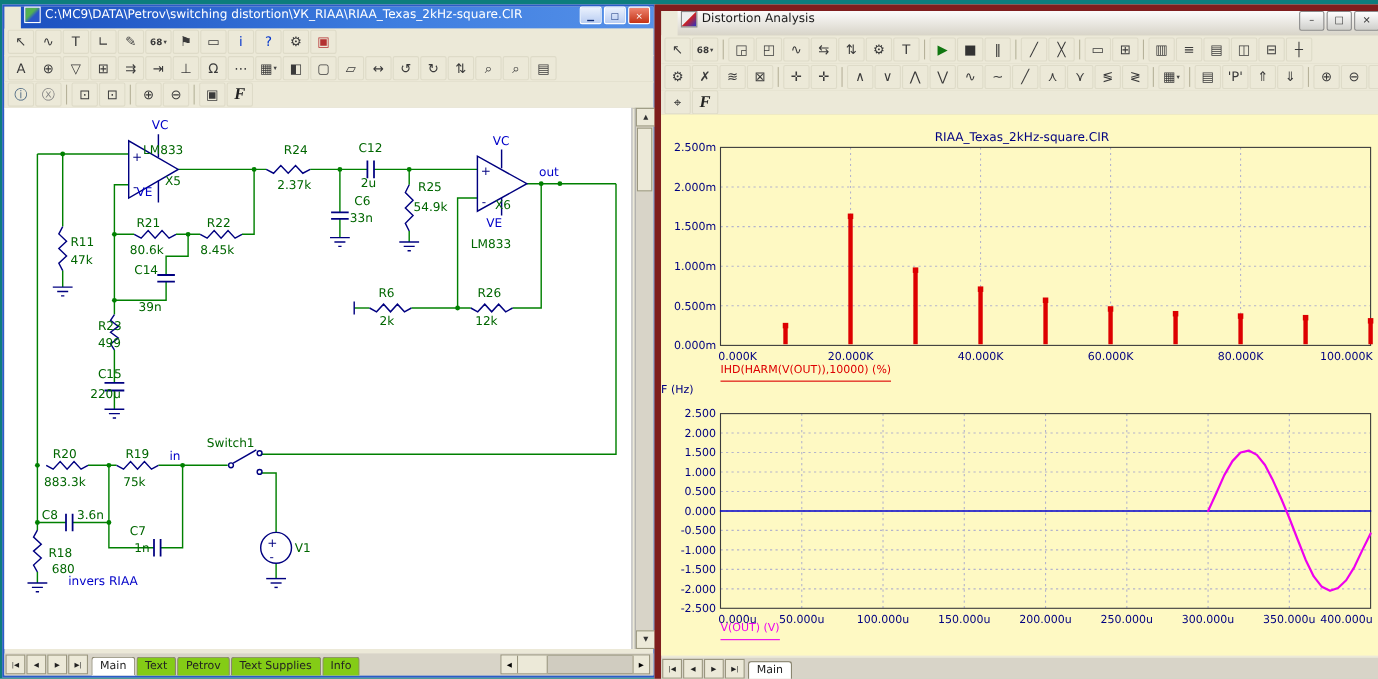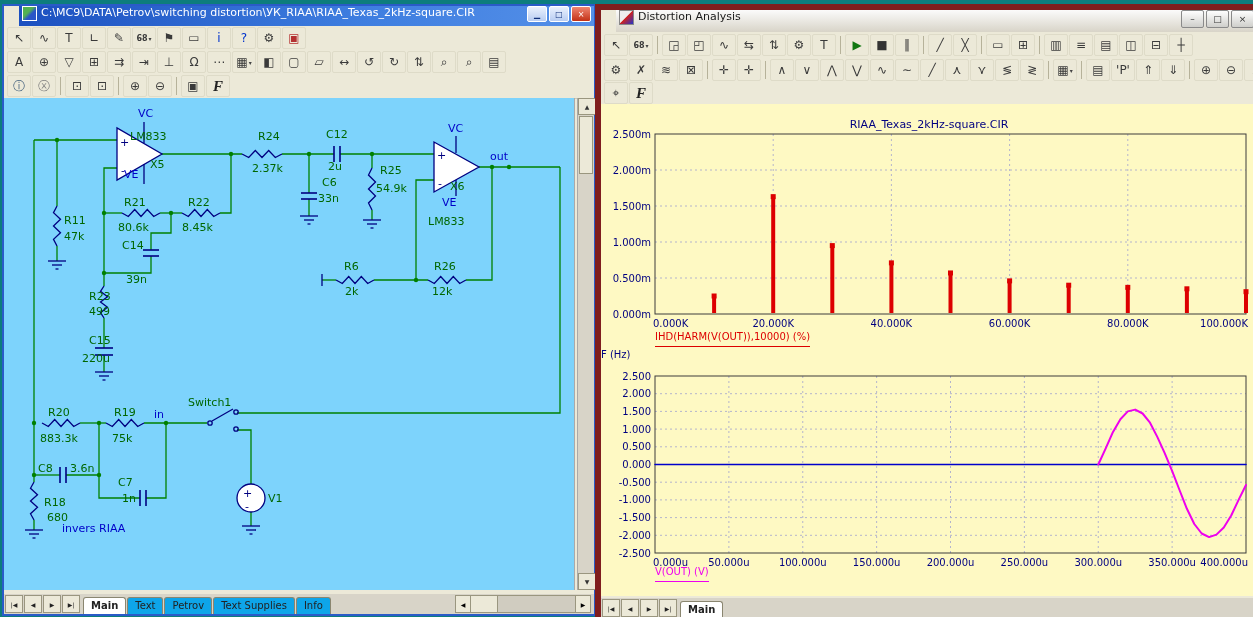--- a/index.html
+++ b/index.html
@@ -24,36 +24,36 @@
          border:1px solid #8a8a8a;border-radius:2px;color:#333;background:linear-gradient(#fefefe,#cfcfcb);flex:0 0 auto}
   
   .toolbar{position:absolute;left:0;right:0;display:flex;align-items:center;padding:0 3px;gap:1px;
            background:#ece9d8;border-bottom:1px solid #cdc9b4}
   .icon{min-width:20px;height:20px;padding:0 1px;display:flex;align-items:center;justify-content:center;
         font-size:12px;color:#3a3a3a;border:1px solid #dedbc8;border-radius:2px;background:#ece9d8}
   .icon .dd{font-size:6px;margin-left:1px;color:#444}
   .sep{width:1px;height:18px;background:#b6b29a;margin:0 3px;flex:0 0 auto}
   .f-glyph{font-family:"Liberation Serif",serif;font-style:italic;font-weight:bold;font-size:15px;color:#222}
   
-  #schem-wrap{position:absolute;left:0;top:92px;width:570px;height:492px;background:#7dd3fc;border-right:1px solid #aaa}
+  #schem-wrap{position:absolute;left:0;top:92px;width:570px;height:492px;background:#ffffff;border-right:1px solid #aaa}
   #schematic{display:block}
   .slabel{font-size:11px;font-family:"DejaVu Sans",sans-serif}
   .green{fill:#006600}.blue{fill:#0000c8}.navy{fill:#000080}
   
   .vscroll{position:absolute;right:0;top:92px;width:16px;height:492px;background:#d8d4c8;border-left:1px solid #aaa;display:flex;flex-direction:column}
   .sbtn{height:15px;width:100%;background:#ece9d8;border:1px solid #9a967f;font-size:6px;color:#333;
         display:flex;align-items:center;justify-content:center;flex:0 0 auto}
   .vthumb{height:56px;margin:1px;background:#ece9d8;border:1px solid #9a967f}
   
   .tabrow{position:absolute;left:0;right:0;bottom:0;height:20px;background:#d8d4c8;display:flex;align-items:flex-end;padding:0 1px;gap:1px}
   .navbtn{width:16px;height:16px;background:#ece9d8;border:1px solid #9a967f;font-size:6px;color:#222;
           display:flex;align-items:center;justify-content:center;margin-bottom:1px;flex:0 0 auto}
-  .tab{padding:1px 7px 2px 7px;font-size:10px;color:#222;background:#0ea5e9;border:1px solid #8a8670;border-bottom:none;
+  .tab{padding:1px 7px 2px 7px;font-size:10px;color:#222;background:#84cc16;border:1px solid #8a8670;border-bottom:none;
        border-radius:3px 3px 0 0;height:13px;line-height:13px}
-  .tab.active{background:#fff;font-weight:bold}
+  .tab.active{background:#fff;font-weight:normal}
   .hscroll{width:134px;height:16px;margin:0 2px 1px auto;display:flex;background:#d0ccc0;border:1px solid #9a967f}
   .hbtn{width:14px;height:100%;background:#ece9d8;border-right:1px solid #9a967f;font-size:6px;display:flex;align-items:center;justify-content:center}
   .hbtn.right{border-right:none;border-left:1px solid #9a967f}
   .htrack{flex:1;position:relative}
   .hthumb{position:absolute;left:0;top:0;width:26px;height:100%;background:#ece9d8;border-right:1px solid #9a967f}
   
   #charts{position:absolute;left:0;right:0;top:94px;bottom:22px;background:#fef9c3}
   .chart-title{position:absolute;left:0;width:100%;text-align:center;color:#000080;font-size:11px}
   .trace-label{position:absolute;font-size:10px;border-bottom:1px solid currentColor;padding-bottom:4px}
   .axis-label{position:absolute;left:0;width:100%;text-align:left;color:#000080;font-size:10px}

